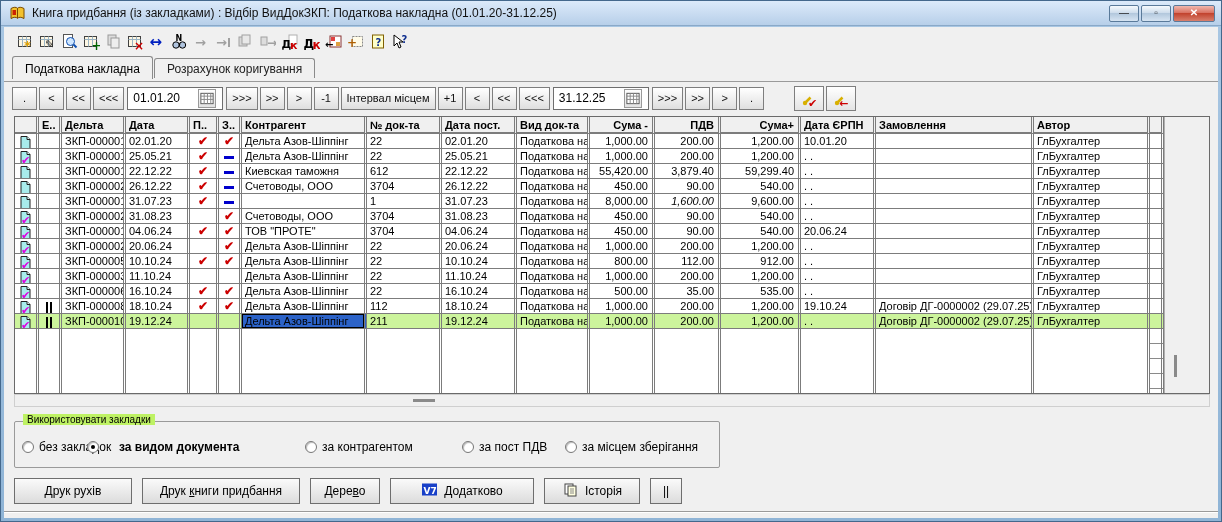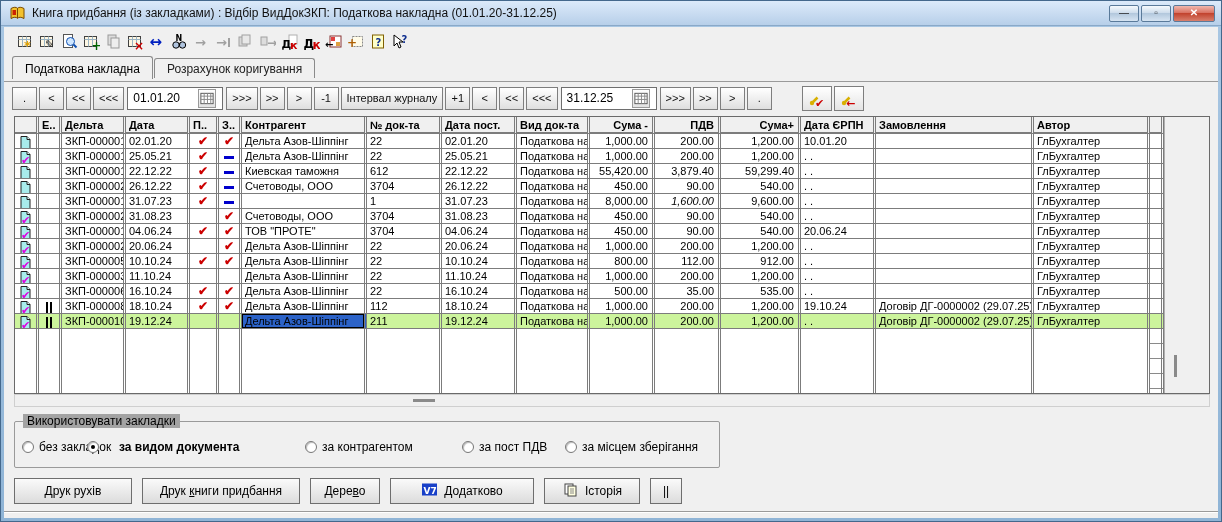--- a/index.html
+++ b/index.html
@@ -109,21 +109,21 @@
 
   .hstrip{ margin:0 8px 0 10px; height:13px; background:#f0f0f0; border:1px solid #cfcfcf; position:relative; }
   .hthumb{ position:absolute; left:398px; top:4px; width:22px; height:3px; background:#8a8a8a; cursor:pointer; }
 
   
   .groupbox{
     position:relative; margin:14px 0 0 10px; width:706px; height:47px;
     border:1px solid #9a9a9a; border-radius:2px;
   }
   .legend{
-    position:absolute; top:-8px; left:8px; background:#a3a3a3; padding:0 4px; font-size:12px; color:#000;
+    position:absolute; top:-8px; left:8px; background:#bef264; padding:0 4px; font-size:10px; color:#000;
   }
   .radio-item{ position:absolute; top:18px; display:flex; align-items:center; gap:5px; cursor:pointer; font-size:12px; white-space:nowrap; }
   .radio-circle{
     width:12px; height:12px; border-radius:50%; background:#fff;
     border:1px solid #777; box-shadow:inset 1px 1px 1px #bbb; position:relative; flex:0 0 auto;
   }
   .radio-circle.on:after{
     content:""; position:absolute; left:3px; top:3px; width:4px; height:4px; border-radius:50%; background:#000;
   }
   .radio-item.on{ font-weight:bold; }
@@ -299,21 +299,21 @@
             <svg width="17" height="17" viewBox="0 0 17 17">
               <rect x="2" y="3" width="13" height="11" fill="#fff" stroke="#555"></rect>
               <path d="M2 6h13M5.5 3v11M9 3v11M12.5 3v11M2 9.5h13" stroke="#888"></path>
             </svg>
           </span>
         </span>
         <span class="nbtn">&gt;&gt;&gt;</span>
         <span class="nbtn">&gt;&gt;</span>
         <span class="nbtn">&gt;</span>
         <span class="nbtn">-1</span>
-        <span class="nbtn">Інтервал журналу</span>
+        <span class="nbtn">Інтервал місцем</span>
         <span class="nbtn">+1</span>
         <span class="nbtn">&lt;</span>
         <span class="nbtn">&lt;&lt;</span>
         <span class="nbtn">&lt;&lt;&lt;</span>
         <span class="datebox">
           <input value="31.12.25" style="">
           <span class="calbtn">
             <svg width="17" height="17" viewBox="0 0 17 17">
               <rect x="2" y="3" width="13" height="11" fill="#fff" stroke="#555"></rect>
               <path d="M2 6h13M5.5 3v11M9 3v11M12.5 3v11M2 9.5h13" stroke="#888"></path>

